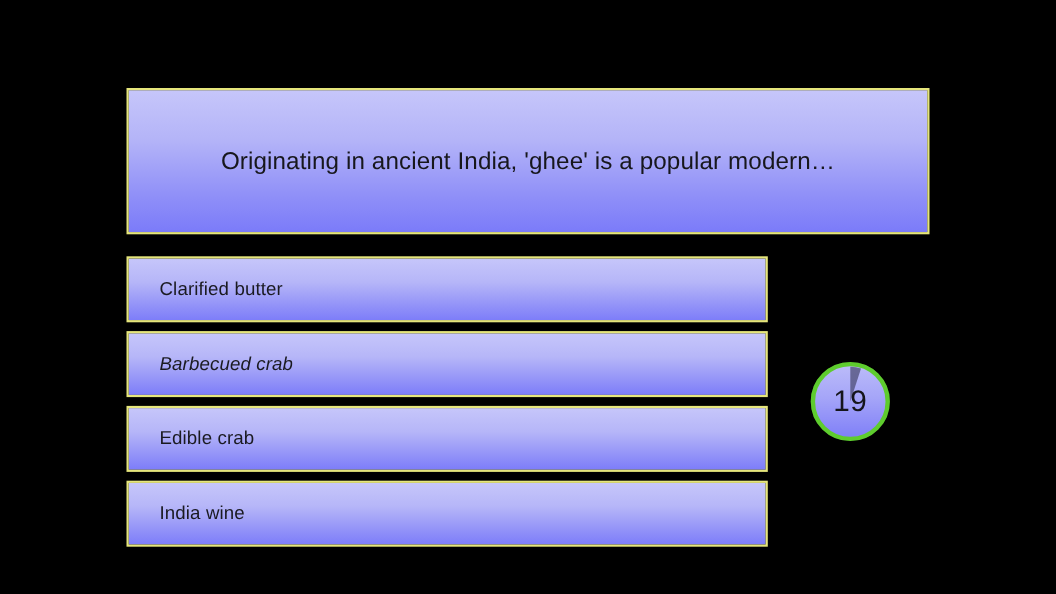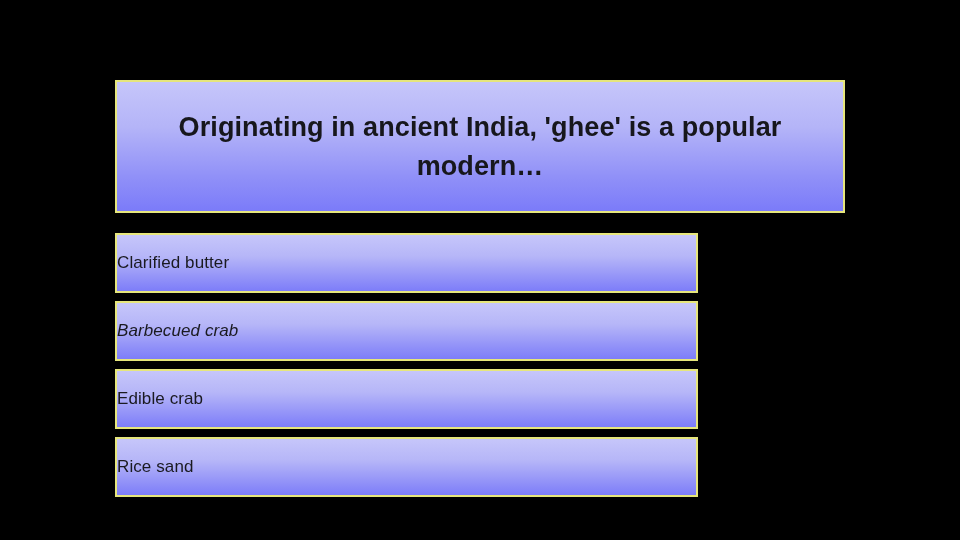--- a/index.html
+++ b/index.html
@@ -32,46 +32,47 @@
     height: 133px;
     box-sizing: border-box;
     border: 2px solid #e6e67c;
     background: linear-gradient(to bottom, #c6c6fa 0%, #b4b4f8 35%, #8f8ff8 75%, #7b7bf9 100%);
     display: flex;
     align-items: center;
     justify-content: center;
     overflow: hidden;
   }
   #question-text {
-    font-size: 27px;
+    font-size: 22px;
     line-height: 1.42;
     color: #17171c;
     text-align: center;
     padding: 0 22px;
     max-width: 100%;
-    font-weight: 700;
+    font-weight: 400;
     letter-spacing: 0.1px;
   }
 
   
   .answer-button {
     position: absolute;
     left: 115px;
     width: 583px;
     height: 60px;
     box-sizing: border-box;
     border: 2px solid #e6e67c;
     background: linear-gradient(to bottom, #c6c6fa 0%, #b6b6f8 38%, #9191f8 78%, #7d7df9 100%);
     display: flex;
     align-items: center;
     cursor: pointer;
   }
   .answer-label {
     font-size: 17px;
     color: #1a1a20;
+    padding-left: 28px;
     letter-spacing: 0.1px;
     white-space: nowrap;
     overflow: hidden;
     text-overflow: ellipsis;
   }
   #answer-0 { top: 233px; }
   #answer-1 { top: 301px; font-style: italic; }
   #answer-2 { top: 369px; }
   #answer-3 { top: 437px; }
 
@@ -115,17 +116,36 @@
   <div class="answer-button" id="answer-0">
     <span class="answer-label">Clarified butter</span>
   </div>
   <div class="answer-button" id="answer-1">
     <span class="answer-label">Barbecued crab</span>
   </div>
   <div class="answer-button" id="answer-2">
     <span class="answer-label">Edible crab</span>
   </div>
   <div class="answer-button" id="answer-3">
-    <span class="answer-label">Rice sand</span>
+    <span class="answer-label">India wine</span>
   </div>
 
+  <div id="countdown-timer">
+    <svg viewBox="0 0 74 74">
+      <defs>
+        <linearGradient id="timerFaceGrad" x1="0" y1="0" x2="0" y2="1">
+          <stop offset="0%" stop-color="#bcbcf9"></stop>
+          <stop offset="45%" stop-color="#a5a5f8"></stop>
+          <stop offset="100%" stop-color="#7e7ef8"></stop>
+        </linearGradient>
+        <radialGradient id="timerGlowGrad" cx="0.5" cy="0.5" r="0.5">
+          <stop offset="78%" stop-color="#5ecc2e" stop-opacity="0"></stop>
+          <stop offset="100%" stop-color="#5ecc2e" stop-opacity="0.32"></stop>
+        </radialGradient>
+      </defs>
+      <circle cx="37" cy="37" r="36" fill="url(#timerGlowGrad)"></circle>
+      <circle cx="37" cy="37" r="34" fill="url(#timerFaceGrad)" stroke="#5ecc2e" stroke-width="4"></circle>
+      <path id="timer-elapsed-wedge" d="M 37 37 L 37 5.5 A 31.5 31.5 0 0 1 46.73 7.04 Z" fill="#4a4a70" opacity="0.72"></path>
+    </svg>
+    <div id="timer-value">19</div>
+  </div>
 
 </div>
 
 </body></html>

